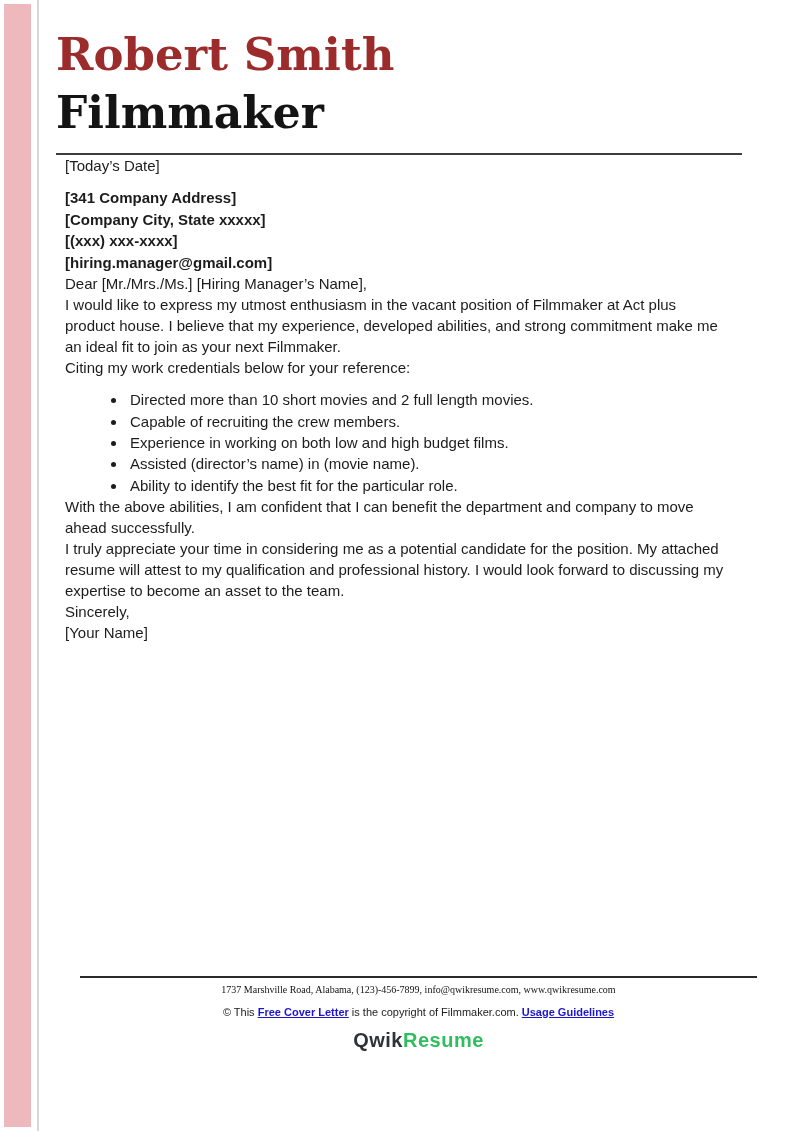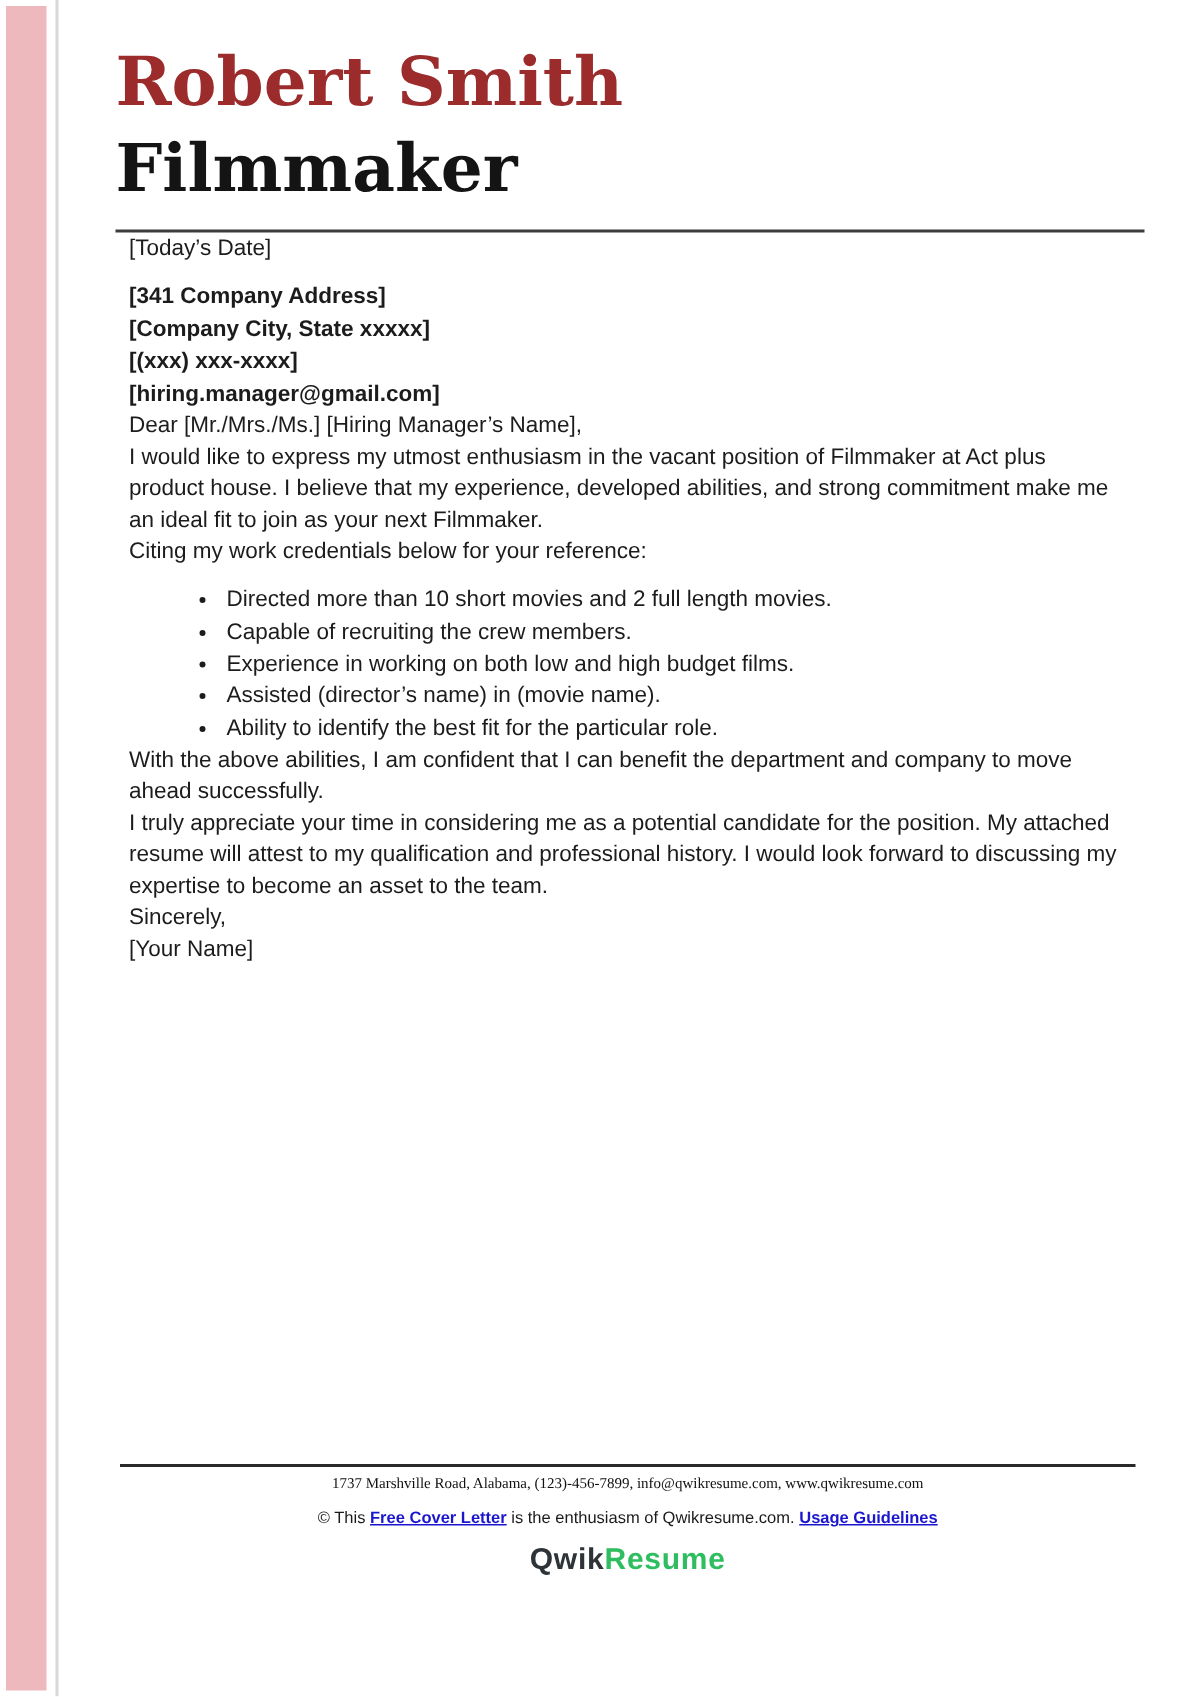--- a/index.html
+++ b/index.html
@@ -22,21 +22,21 @@
   }
   .accent-hairline {
     position: absolute;
     left: 37px; top: 0; bottom: 0;
     width: 2px;
     background: #d8d8d8;
   }
   
   .content {
     position: absolute;
-    left: 77px;
+    left: 56px;
     top: 0;
     width: 688px;
   }
   .candidate-name {
     margin-top: 31px;
     font-family: "DejaVu Serif", "Liberation Serif", serif;
     font-weight: bold;
     font-size: 45px;
     line-height: 1.05;
     color: #9c2b2b;
@@ -170,18 +170,18 @@
       <p class="signoff">Sincerely,</p>
       <p class="signature">[Your Name]</p>
     </main>
   </div>
 
   <footer>
     <div class="footer-rule"></div>
 
     <p class="footer-contact">1737 Marshville Road, Alabama, (123)-456-7899, info@qwikresume.com, www.qwikresume.com</p>
 
-    <p class="footer-copyright"><span>©</span> <span>This</span> <a>Free Cover Letter</a> <span>is the enthusiasm of Qwikresume.com.</span> <a>Usage Guidelines</a></p>
+    <p class="footer-copyright"><span>©</span> <span>This</span> <a>Free Cover Letter</a> <span>is the copyright of Filmmaker.com.</span> <a>Usage Guidelines</a></p>
 
     <div class="footer-logo"><span class="logo-qwik">Qwik</span><span class="logo-resume">Resume</span></div>
   </footer>
 
 </div>
 
 </body></html>

